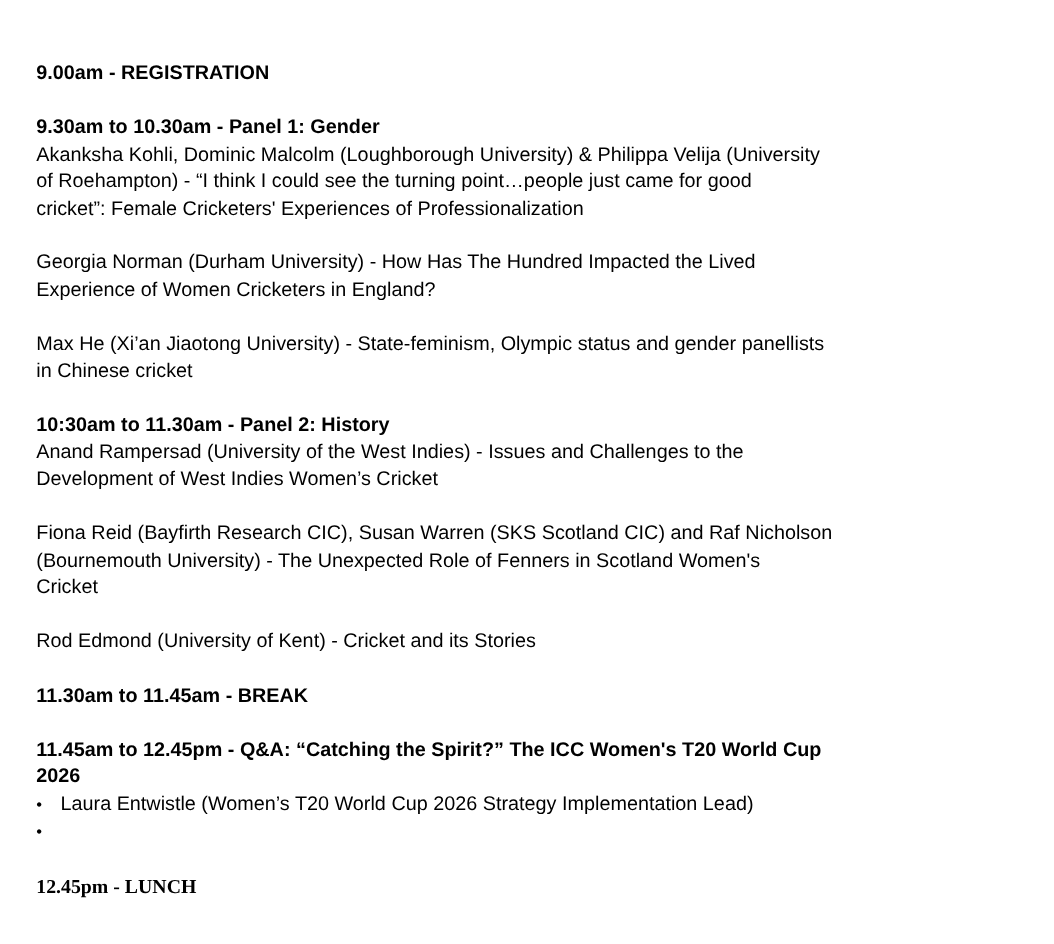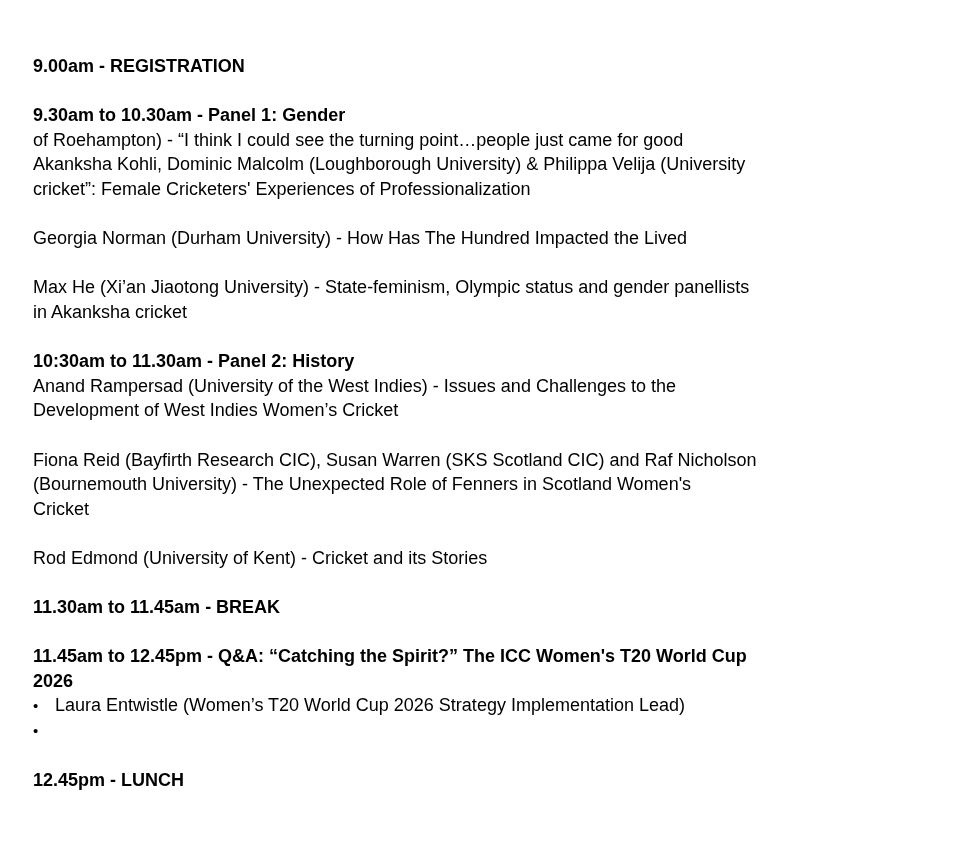--- a/index.html
+++ b/index.html
@@ -27,20 +27,21 @@
     font-size: 18px;
     line-height: 24.6px;
     color: #000000;
     letter-spacing: 0;
   }
   .block {
     margin: 0 0 24.6px 0;
   }
   .block:last-child {
     margin-bottom: 0;
+    font-family: Liberation Serif, serif;
   }
   .line {
     white-space: nowrap;
   }
   .line.bold {
     font-weight: bold;
   }
   .line.bullet {
     display: flex;
     align-items: baseline;
@@ -54,30 +55,31 @@
 </head>
 <body>
 
 <div class="page">
   <div class="schedule" id="schedule">
       <div class="block">
         <div class="line bold">9.00am - REGISTRATION</div>
       </div>
       <div class="block">
         <div class="line bold">9.30am to 10.30am - Panel 1: Gender</div>
+        <div class="line">Akanksha Kohli, Dominic Malcolm (Loughborough University) &amp; Philippa Velija (University</div>
         <div class="line">of Roehampton) - “I think I could see the turning point…people just came for good</div>
-        <div class="line">Akanksha Kohli, Dominic Malcolm (Loughborough University) &amp; Philippa Velija (University</div>
         <div class="line">cricket”: Female Cricketers' Experiences of Professionalization</div>
       </div>
       <div class="block">
         <div class="line">Georgia Norman (Durham University) - How Has The Hundred Impacted the Lived</div>
+        <div class="line">Experience of Women Cricketers in England?</div>
       </div>
       <div class="block">
         <div class="line">Max He (Xi’an Jiaotong University) - State-feminism, Olympic status and gender panellists</div>
-        <div class="line">in Akanksha cricket</div>
+        <div class="line">in Chinese cricket</div>
       </div>
       <div class="block">
         <div class="line bold">10:30am to 11.30am - Panel 2: History</div>
         <div class="line">Anand Rampersad (University of the West Indies) - Issues and Challenges to the</div>
         <div class="line">Development of West Indies Women’s Cricket</div>
       </div>
       <div class="block">
         <div class="line">Fiona Reid (Bayfirth Research CIC), Susan Warren (SKS Scotland CIC) and Raf Nicholson</div>
         <div class="line">(Bournemouth University) - The Unexpected Role of Fenners in Scotland Women's</div>
         <div class="line">Cricket</div>

